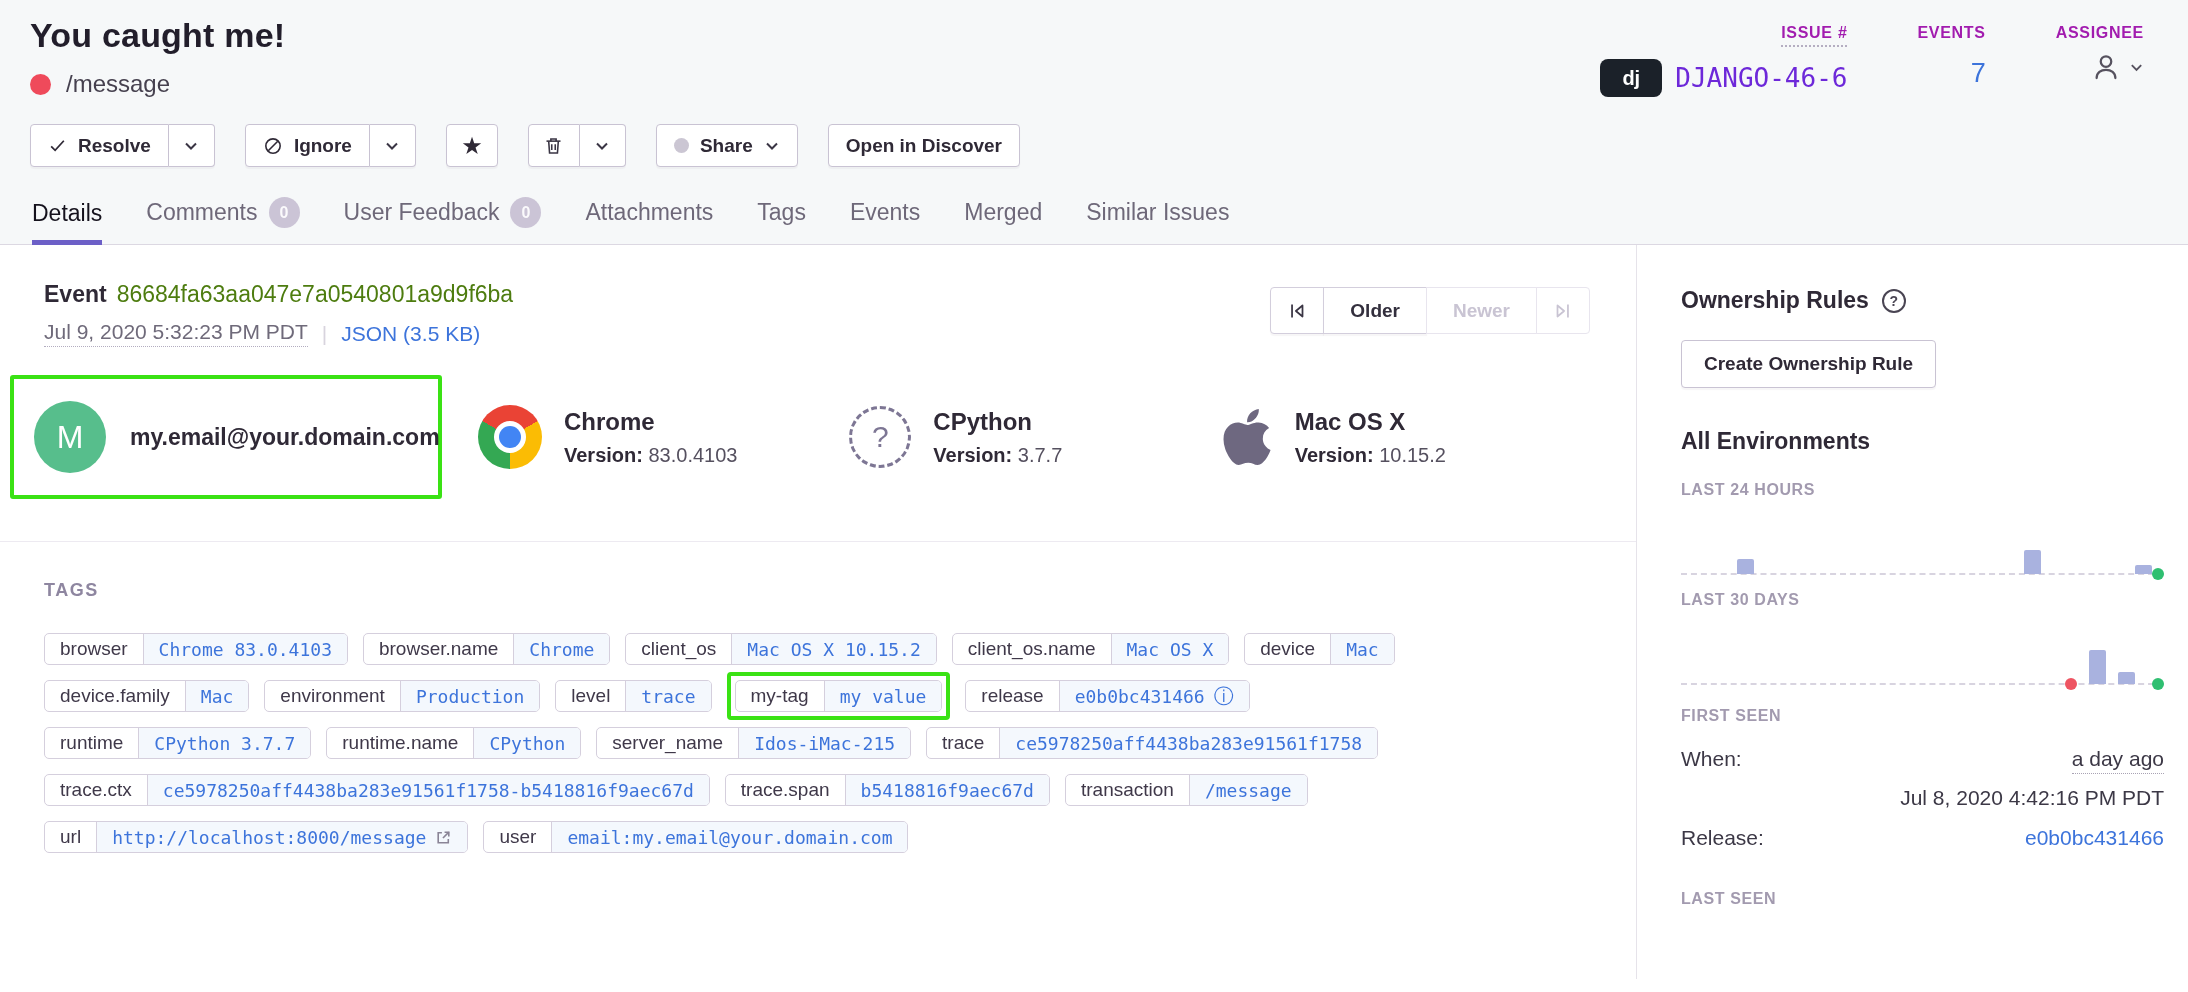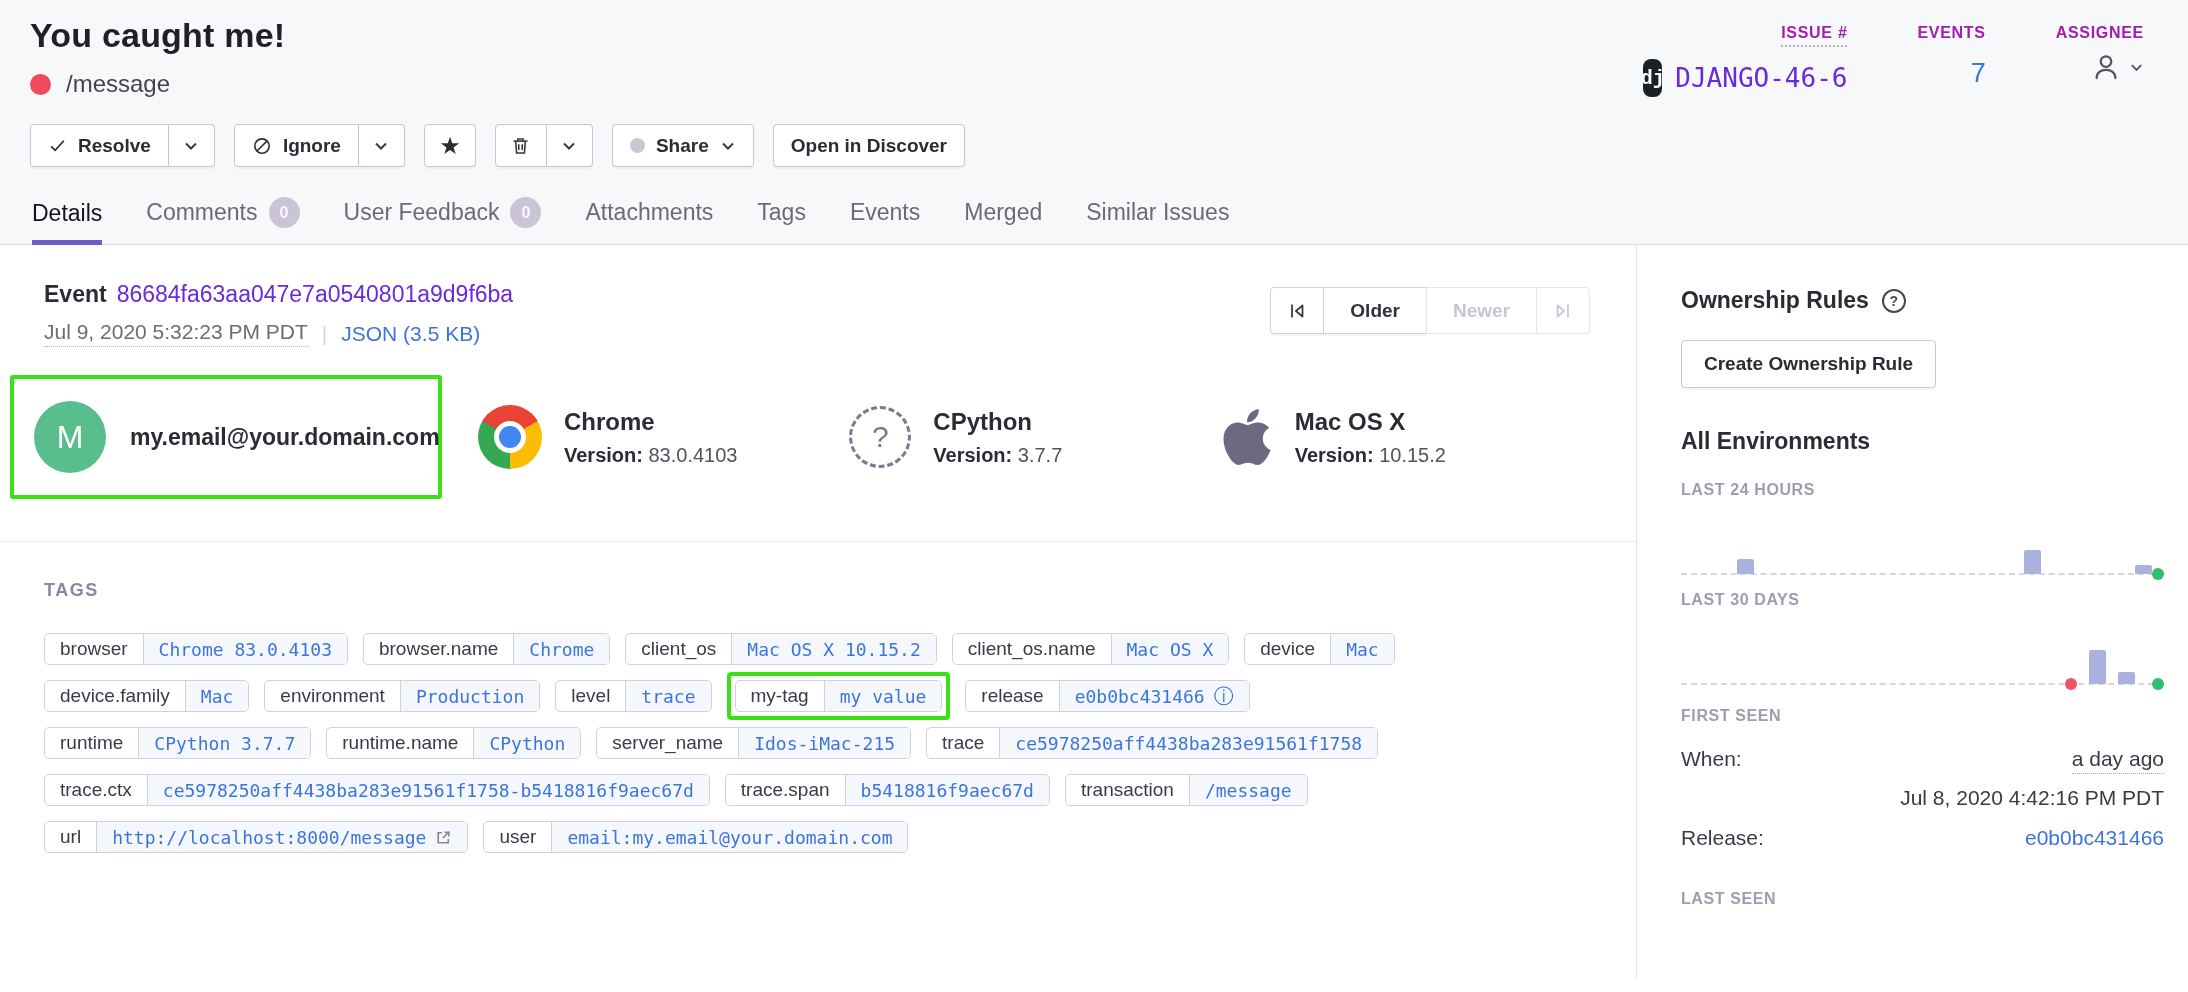--- a/index.html
+++ b/index.html
@@ -16,29 +16,29 @@
   .culprit { display: flex; align-items: center; gap: 15px; margin-top: 15px; }
   .level-dot { width: 21px; height: 21px; border-radius: 50%; background: #ef4a5b; }
   .culprit-text { font-size: 24px; color: #46414f; }
 
   .stats { display: flex; gap: 70px; align-items: flex-start; padding-top: 8px; }
   .stat { display: flex; flex-direction: column; align-items: flex-end; }
   .stat-label { font-size: 16px; font-weight: bold; color: #a21caf; letter-spacing: .7px; }
   .stat-label.dotted { border-bottom: 2px dotted #b5aec2; padding-bottom: 3px; }
   .stat-value { margin-top: 16px; font-size: 27px; color: #3d74db; }
   .issue-value { display: flex; align-items: center; gap: 13px; margin-top: 12px; }
-  .dj-badge { width: 19px; height: 38px; border-radius: 8px; background: #1b2129; color: #fff;
+  .dj-badge { width: 62px; height: 38px; border-radius: 8px; background: #1b2129; color: #fff;
               font-weight: bold; font-size: 20px; display: flex; align-items: center; justify-content: center;
-              font-family: Liberation Mono, monospace; }
+              font-family: Liberation Sans, sans-serif; }
   .issue-id { font-family: "DejaVu Sans Mono", monospace; font-size: 26px; color: #6d28d9; }
   .hl-stat { border: 4px solid #3ae214; border-radius: 3px; padding: 10px 28px 16px;
              display: flex; flex-direction: column; align-items: center; margin: -12px -16px 0; }
   .assignee-ctl { display: flex; align-items: center; gap: 8px; margin-top: 10px; cursor: pointer; }
 
-  .toolbar { display: flex; gap: 19px; margin-top: 26px; align-items: center; }
+  .toolbar { display: flex; gap: 30px; margin-top: 26px; align-items: center; }
   .btn-group { display: inline-flex; }
   .btn { border: 1px solid #c9c3d3; background: #fff; height: 43px; padding: 0 17px;
          font-weight: bold; font-size: 19px; color: #2f2936; display: inline-flex;
          align-items: center; gap: 11px; border-radius: 4px; cursor: pointer;
          box-shadow: 0 2px 1px rgba(40,30,60,.04); }
   .btn-group .btn:first-child { border-radius: 4px 0 0 4px; }
   .btn-group .btn.btn-caret { border-left: none; border-radius: 0 4px 4px 0; width: 46px; padding: 0; justify-content: center; }
   .btn.icon-only { width: 52px; padding: 0; justify-content: center; }
   .share-dot { width: 15px; height: 15px; border-radius: 50%; background: #cbc6d3; }
   .star-glyph { font-size: 24px; color: #2f2936; font-family: "DejaVu Sans", sans-serif; line-height: 1; }
@@ -51,21 +51,21 @@
                margin-left: 11px; }
 
   
   .page-body { display: flex; height: 734px; background: #fff; }
   .main { flex: 1; min-width: 0; }
   .sidebar { width: 552px; border-left: 1px solid #e6e3ea; padding: 42px 24px 0 44px; }
 
   .event-header { display: flex; justify-content: space-between; padding: 36px 46px 20px 44px; }
   .event-line1 { font-size: 23px; }
   .event-label { font-weight: bold; color: #2f2936; }
-  .event-id { color: #6d28d9; margin-left: 10px; cursor: pointer; }
+  .event-id { color: #4d7c0f; margin-left: 10px; cursor: pointer; }
   .event-line2 { margin-top: 12px; font-size: 21px; display: flex; align-items: center; gap: 14px; }
   .event-date { color: #6f6a7a; border-bottom: 1px dotted #b3adc0; padding-bottom: 2px; }
   .event-sep { color: #d8d4de; }
   .event-json { color: #3d74db; cursor: pointer; }
 
   .pager { display: flex; margin-top: 6px; }
   .pbtn { border: 1px solid #d3cedc; background: #fff; height: 47px; display: inline-flex;
           align-items: center; justify-content: center; font-size: 19px; font-weight: bold;
           color: #332f3d; margin-left: -1px; cursor: pointer; box-shadow: 0 2px 1px rgba(40,30,60,.04); }
   .pbtn.word { padding: 0 26px; }

